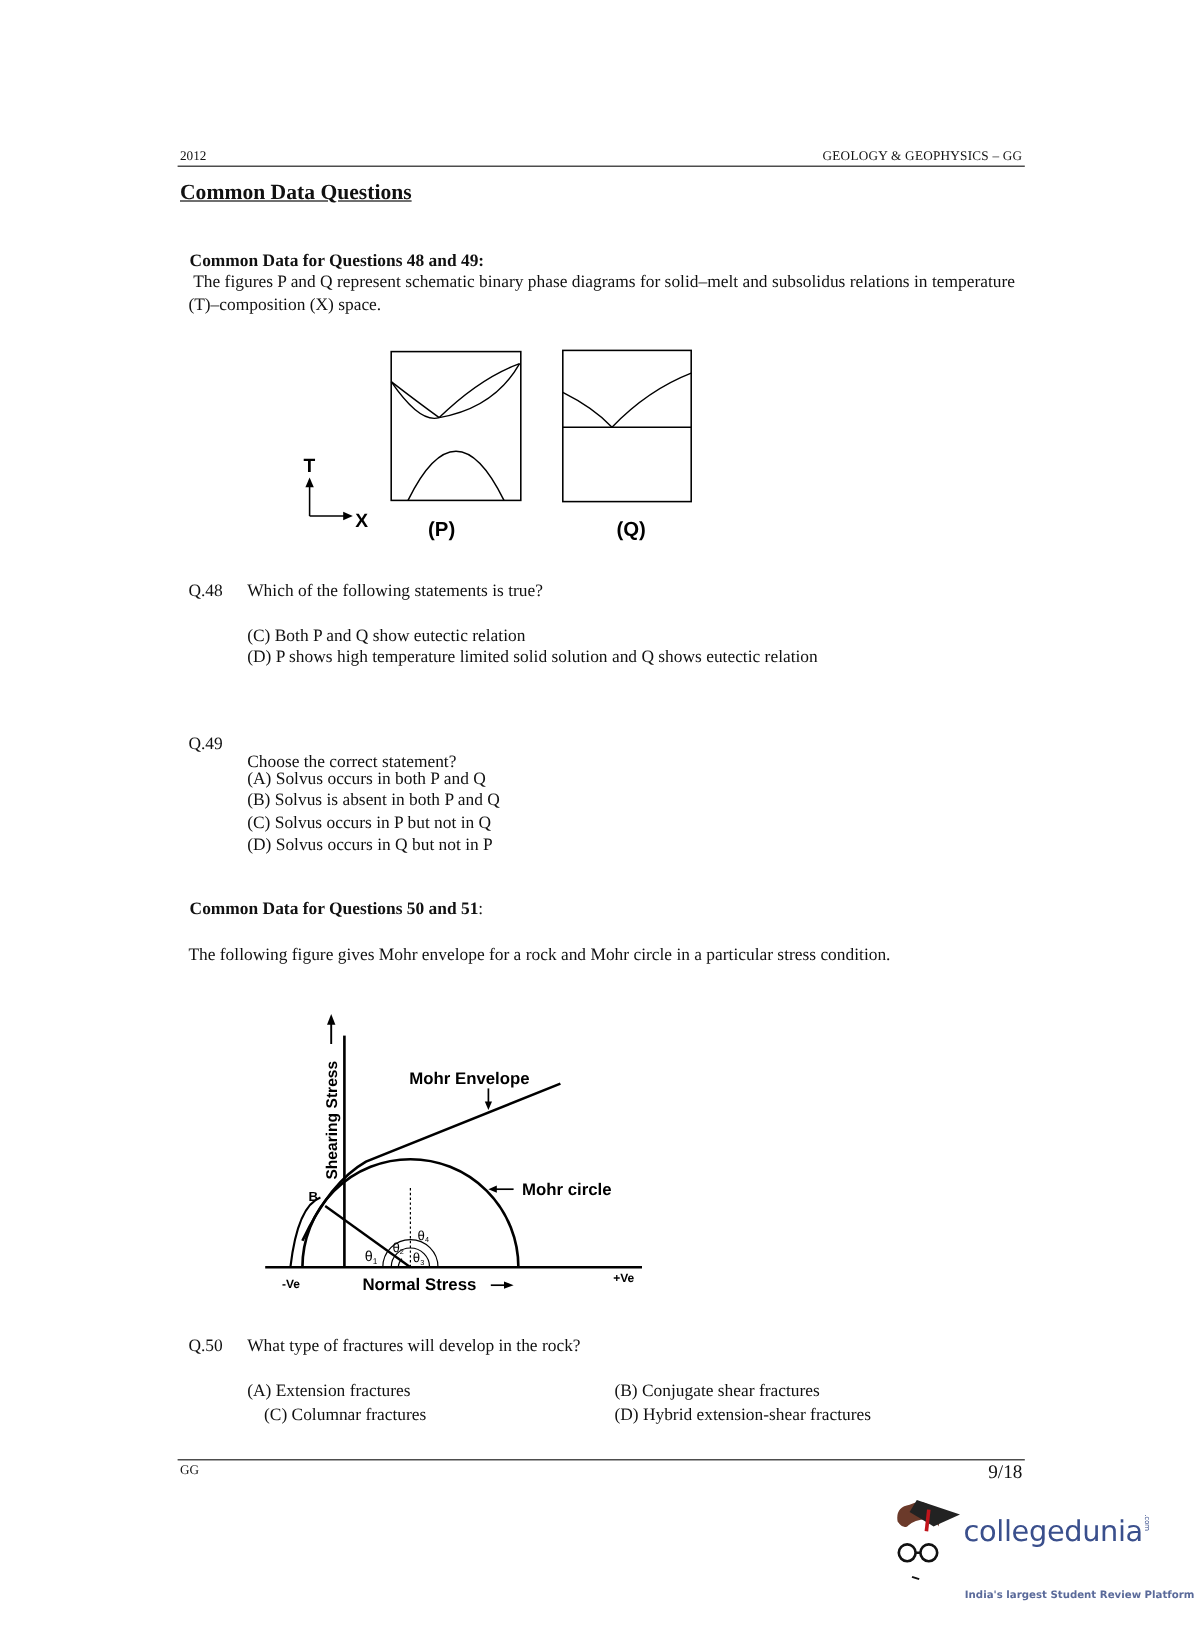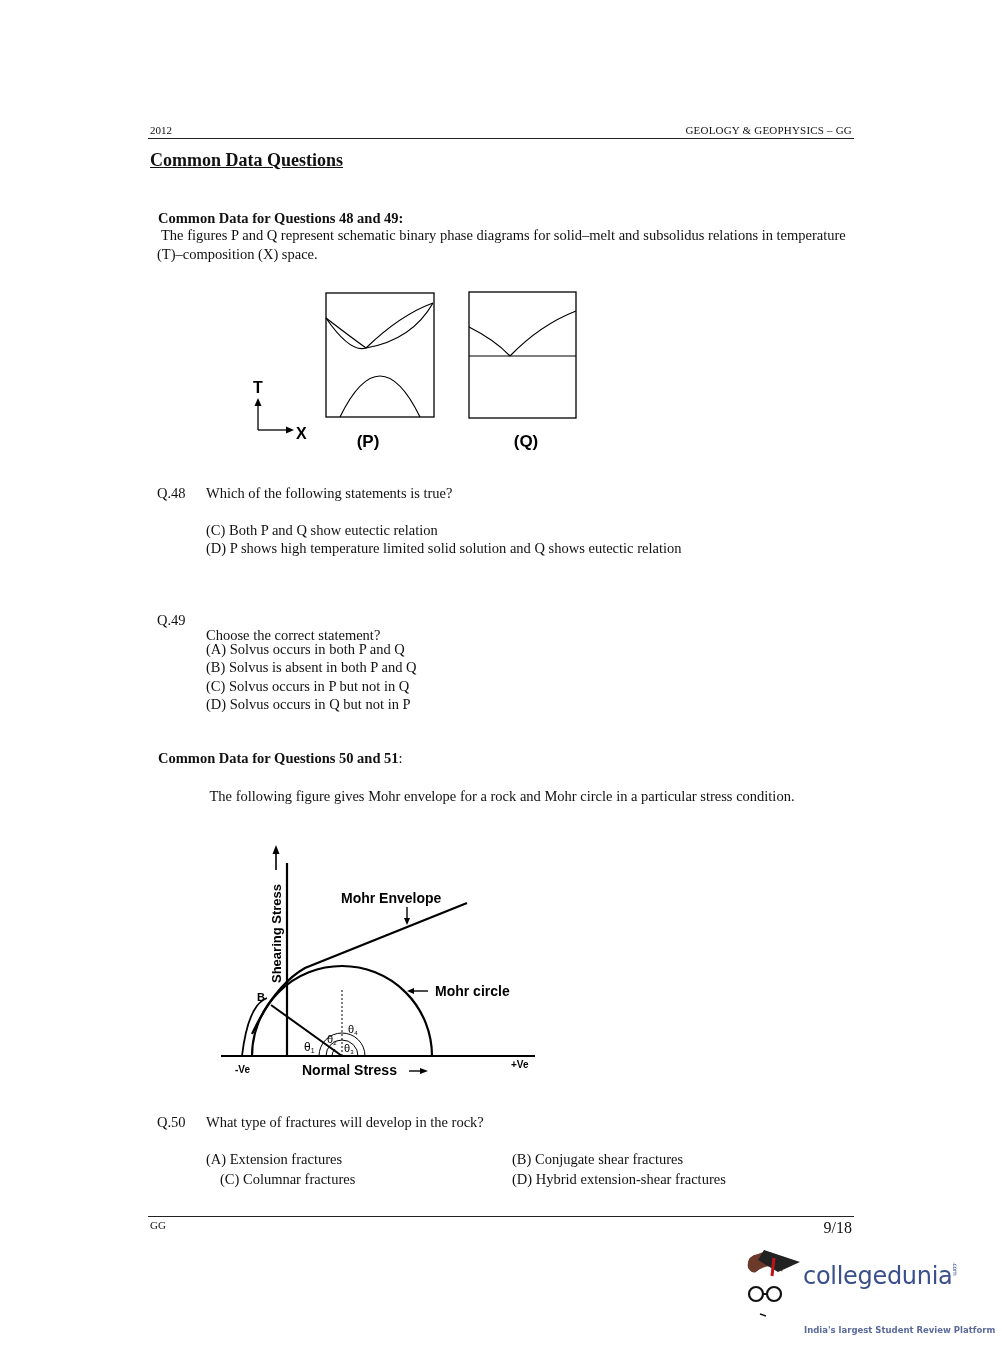--- a/index.html
+++ b/index.html
@@ -78,21 +78,21 @@
 <div class="abs qnum" style="top:612px;">Q.49</div>
 <div class="abs qtext" style="top:612px;margin-top:15px;">Choose the correct statement?</div>
 <div class="abs opts" style="top:640px;">
   <span class="opt">(A) Solvus occurs in both P and Q</span>
   <span class="opt">(B) Solvus is absent in both P and Q</span>
   <span class="opt">(C) Solvus occurs in P but not in Q</span>
   <span class="opt">(D) Solvus occurs in Q but not in P</span>
 </div>
 
 <div class="abs subhead" style="top:750px;"><span>Common Data for Questions 50 and 51</span><span class="nb">:</span></div>
-<div class="abs para" style="top:787px;text-align:center;">
+<div class="abs para" style="top:787px;">
   <div>The following figure gives Mohr envelope for a rock and Mohr circle in a particular stress condition.</div>
 </div>
 
 <svg class="abs" style="left:215px; top:835px;" width="330" height="250" viewBox="0 0 330 250">
 
   <line x1="6" y1="221" x2="320" y2="221" stroke="#000" stroke-width="2.2"></line>
 
   <line x1="72" y1="28" x2="72" y2="221" stroke="#000" stroke-width="2.2"></line>
 
   <text transform="translate(66,148) rotate(-90)" font-size="13" font-weight="bold">Shearing Stress</text>

